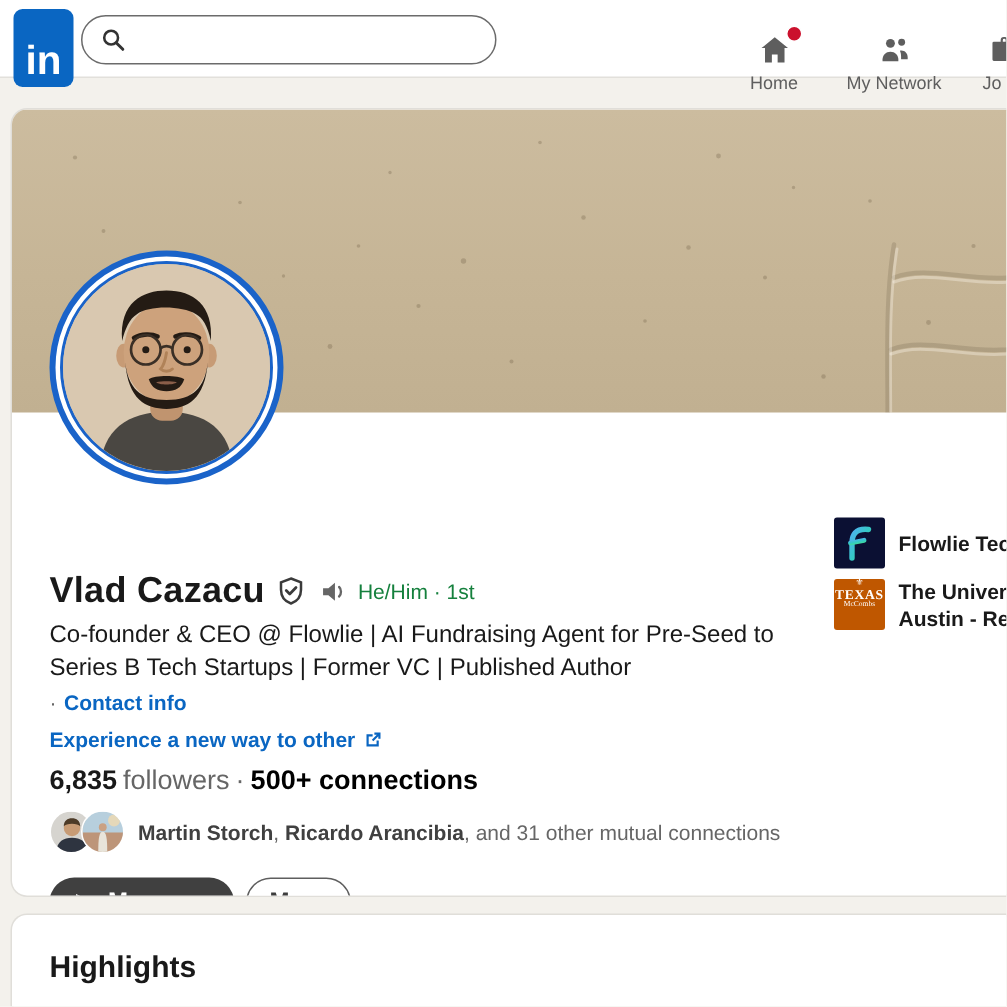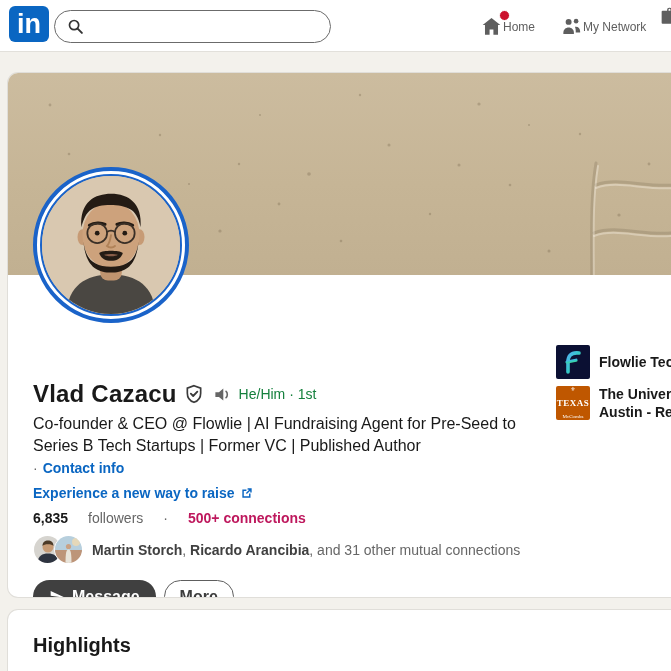--- a/index.html
+++ b/index.html
@@ -3,30 +3,30 @@
 <meta charset="utf-8">
 <style>
   * { margin:0; padding:0; box-sizing:border-box; }
   html,body { width:671px; height:671px; overflow:hidden; background:#f3f1ec;
     font-family:"Liberation Sans", sans-serif; }
   #screen { position:relative; width:671px; height:671px; background:#f3f1ec; overflow:hidden; }
 
   
   .nav { position:absolute; top:0; left:0; width:671px; height:52px; background:#fff;
     border-bottom:1px solid #e2e0db; }
-  .nav-logo { position:absolute; left:9px; top:6px; width:40px; height:36px; background:#0a66c2;
+  .nav-logo { position:absolute; left:9px; top:6px; width:40px; height:52px; background:#0a66c2;
     border-radius:6px; display:flex; align-items:flex-end; justify-content:center; cursor:pointer; }
   .nav-logo span { color:#fff; font-size:27px; font-weight:bold; line-height:1; padding-bottom:4px; }
   .search-pill { position:absolute; left:54px; top:10px; width:277px; height:33px; background:#fff;
     border:1.5px solid #6b6b6b; border-radius:17px; display:flex; align-items:center; padding:0 12px; }
   .search-pill svg { flex:0 0 auto; margin-right:10px; }
   .search-pill input { border:none; outline:none; background:transparent; font-size:16px; color:#404040;
     width:200px; font-family:"Liberation Sans", sans-serif; }
   .search-pill input::placeholder { color:#5e5e5e; opacity:1; }
-  .nav-item { position:absolute; top:3px; width:72px; height:46px; display:flex; flex-direction:row;
+  .nav-item { position:absolute; top:20px; width:72px; height:46px; display:flex; flex-direction:column;
     align-items:center; cursor:pointer; }
   .nav-item .icon-wrap { position:relative; height:26px; display:flex; align-items:center; }
   .nav-item .label { font-size:12px; color:#5e5e5e; margin-top:2px; white-space:nowrap; }
   .badge { position:absolute; top:-3px; right:-7px; width:11px; height:11px; background:#cb112d;
     border:1.5px solid #fff; border-radius:50%; }
 
   
   .card { position:absolute; left:8px; width:680px; background:#fff; border-radius:10px;
     box-shadow:0 0 0 1px rgba(0,0,0,0.08); overflow:hidden; }
   .profile-card { top:73px; height:524px; }
@@ -44,46 +44,46 @@
   .name-row { display:flex; align-items:center; height:30px; }
   .name { font-size:24px; font-weight:700; color:#191919; letter-spacing:.2px; }
   .name-row .shield { margin-left:7px; }
   .name-row .speaker { margin-left:9px; }
   .pronouns { font-size:14px; color:#15803d; margin-left:7px; }
   .headline { margin-top:4px; font-size:16px; line-height:22px; color:#191919; width:512px; }
   .loc-row { margin-top:3px; font-size:14px; color:#666; display:flex; align-items:center; gap:5px; }
   .contact-info { color:#0a66c2; font-weight:700; cursor:pointer; }
   .link-row { margin-top:9px; display:flex; align-items:center; gap:5px; font-size:14px;
     font-weight:700; color:#0a66c2; cursor:pointer; }
-  .follow-row { margin-top:9px; font-size:14px; display:flex; align-items:center; gap:20px; }
+  .follow-row { margin-top:9px; font-size:18px; display:flex; align-items:center; gap:4px; }
   .follow-count { font-weight:700; color:#191919; }
   .follow-label { color:#666; }
   .follow-dot { color:#666; }
-  .connections { color:#be185d; font-weight:700; cursor:pointer; }
+  .connections { color:#000000; font-weight:700; cursor:pointer; }
   .mutual-row { margin-top:9px; display:flex; align-items:center; cursor:pointer; }
   .mutual-avatars { display:flex; }
   .mutual-avatars .mav { width:29px; height:29px; border-radius:50%; border:1px solid #fff;
     overflow:hidden; }
   .mutual-avatars .mav + .mav { margin-left:-8px; }
   .mutual-text { margin-left:9px; font-size:14px; color:#666; }
   .mutual-text b { color:#404040; font-weight:700; }
   .btn-row { margin-top:16px; display:flex; gap:8px; }
   .btn { height:33px; border-radius:17px; display:flex; align-items:center; justify-content:center;
     font-size:16px; font-weight:700; cursor:pointer; font-family:"Liberation Sans", sans-serif; }
   .btn-primary { background:#404040; color:#fff; border:none; padding:0 16px; gap:7px; }
   .btn-secondary { background:#fff; color:#3d3d3d; border:1.5px solid #5e5e5e; padding:0 15px; }
 
   .entities { position:absolute; left:548px; top:272px; width:140px; }
   .entity { display:flex; align-items:center; cursor:pointer; }
   .entity + .entity { margin-top:6px; }
   .entity-logo { flex:0 0 34px; width:34px; height:34px; margin-right:9px; }
   .entity-name { font-size:14px; font-weight:700; color:#191919; line-height:18px; white-space:nowrap; }
   .flowlie-logo { background:#0b1033; border-radius:2px; }
   .texas-logo { background:#bf5700; border-radius:2px; display:flex; flex-direction:column;
-    align-items:center; justify-content:space-between; }
+    align-items:center; justify-content:flex-start; }
   .texas-logo .t1 { color:#fff; font-family:"Liberation Serif", serif; font-size:9px;
     font-weight:700; line-height:9px; letter-spacing:.5px; }
   .texas-logo .t2 { color:#fff; font-family:"Liberation Serif", serif; font-size:5px; line-height:6px; }
   .texas-logo .crest { color:#fff; font-size:6px; line-height:6px; }
 
   
   .highlights-card { top:610px; height:70px; }
   .highlights-title { position:absolute; left:25px; top:24px; font-size:20px; font-weight:700;
     color:#191919; }
 </style>
@@ -238,21 +238,21 @@
       </div>
 
       <div class="headline">Co-founder &amp; CEO @ Flowlie | AI Fundraising Agent for Pre-Seed to Series B Tech Startups | Former VC | Published Author</div>
 
       <div class="loc-row">
         <span>·</span>
         <span class="contact-info">Contact info</span>
       </div>
 
       <div class="link-row">
-        <span>Experience a new way to raise</span>
+        <span>Experience a new way to other</span>
         <svg width="14" height="14" viewBox="0 0 24 24">
           <path d="M4 6 H11 V8.5 H6.5 V17.5 H15.5 V13 H18 V20 H4 Z" fill="#0a66c2"></path>
           <path d="M13 4 H20 V11 H17.5 V8.2 L11.8 13.9 L10.1 12.2 L15.8 6.5 H13 Z" fill="#0a66c2"></path>
         </svg>
       </div>
 
       <div class="follow-row">
         <span class="follow-count">6,835</span>
         <span class="follow-label">followers</span>
         <span class="follow-dot">·</span>

